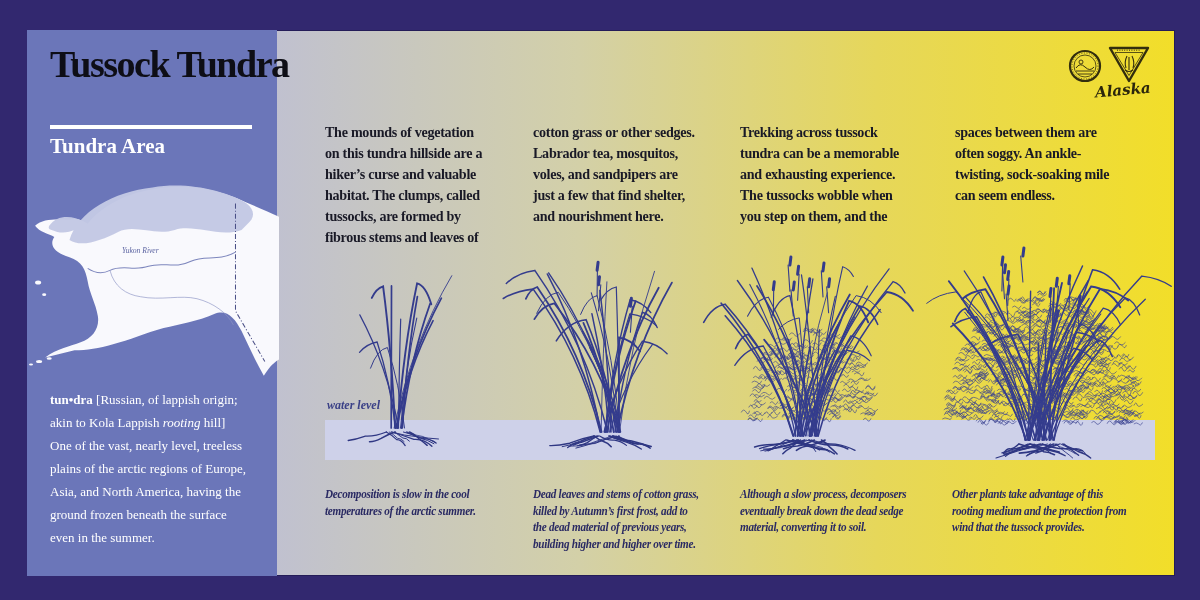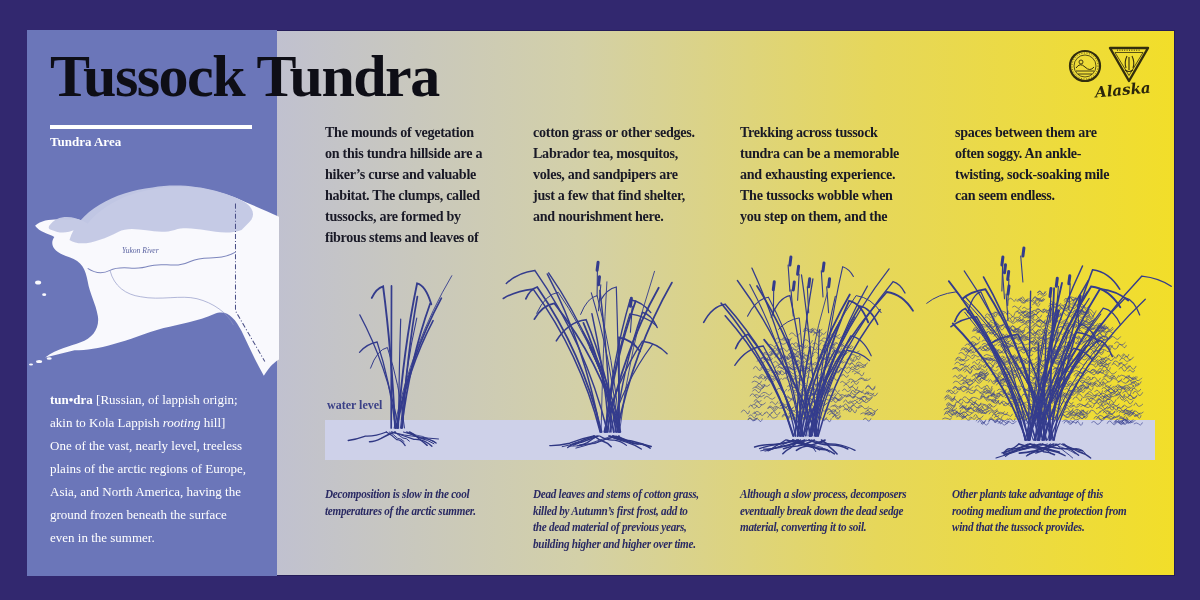--- a/index.html
+++ b/index.html
@@ -3,41 +3,41 @@
 <meta charset="utf-8">
 <style>
   html,body{margin:0;padding:0;background:#222;}
   .frame{position:relative;width:1200px;height:600px;background:#32286f;overflow:hidden;
          font-family:"Liberation Serif",serif;}
   .panel{position:absolute;left:27px;top:30px;width:1148px;height:546px;
          background:linear-gradient(90deg,#c0c1d6 0%,#bfc0d2 20%,#d3d0a8 48%,#e6d75a 74%,#f2de29 100%);
          box-shadow:inset 0 0 0 1px #241c58;}
   .sidebar{position:absolute;left:0;top:0;width:250px;height:546px;background:#6b76b9;z-index:1;}
   .title{position:absolute;left:23px;top:12px;z-index:6;white-space:nowrap;
-         font-size:60px;font-weight:bold;color:#0e0e16;letter-spacing:-1.5px;}
+         font-size:38px;font-weight:bold;color:#0e0e16;letter-spacing:-1.5px;}
   .rule{position:absolute;left:23px;top:95px;width:202px;height:4px;background:#ffffff;z-index:2;}
   .area-label{position:absolute;left:23px;top:104px;z-index:2;color:#ffffff;
-              font-weight:bold;font-size:13px;}
+              font-weight:bold;font-size:21px;}
   .map{position:absolute;left:2px;top:130px;z-index:2;}
   .definition{position:absolute;left:23px;top:358px;z-index:2;color:#ffffff;
               font-size:13px;line-height:23px;white-space:pre;}
   .definition b{font-weight:bold;}
   .definition em{font-style:italic;}
   .seal{position:absolute;left:1040px;top:18px;z-index:3;}
   .tri{position:absolute;left:1080px;top:14px;z-index:3;}
   .alaska-script{position:absolute;left:1068px;top:51px;z-index:3;white-space:nowrap;
                  font-family:"DejaVu Serif",serif;font-style:italic;font-weight:bold;
                  font-size:15px;color:#2b260c;transform:rotate(-5deg);}
   .col{position:absolute;top:92px;z-index:4;font-size:15px;font-weight:bold;line-height:21px;
        color:#191926;white-space:pre;letter-spacing:-0.3px;transform:scaleX(.94);
        transform-origin:left top;}
   .col1{left:298px}.col2{left:506px}.col3{left:713px}.col4{left:928px}
   .water-band{position:absolute;left:298px;top:390px;width:830px;height:40px;
               background:#ced1e9;z-index:1;}
-  .water-label{position:absolute;left:300px;top:368px;z-index:3;
+  .water-label{position:absolute;left:300px;top:368px;z-index:3;font-style:italic;
                font-weight:bold;font-size:12px;color:#3b4187;}
   .plants{position:absolute;left:0;top:0;z-index:2;pointer-events:none;}
   .caption{position:absolute;top:456px;z-index:4;font-size:12px;font-style:italic;
            font-weight:bold;line-height:16.5px;color:#2a2a63;white-space:pre;
            letter-spacing:-0.3px;transform:scaleX(.93);transform-origin:left top;}
   .cap1{left:298px}.cap2{left:506px}.cap3{left:713px}.cap4{left:925px}
 </style>
 </head>
 <body>
 

